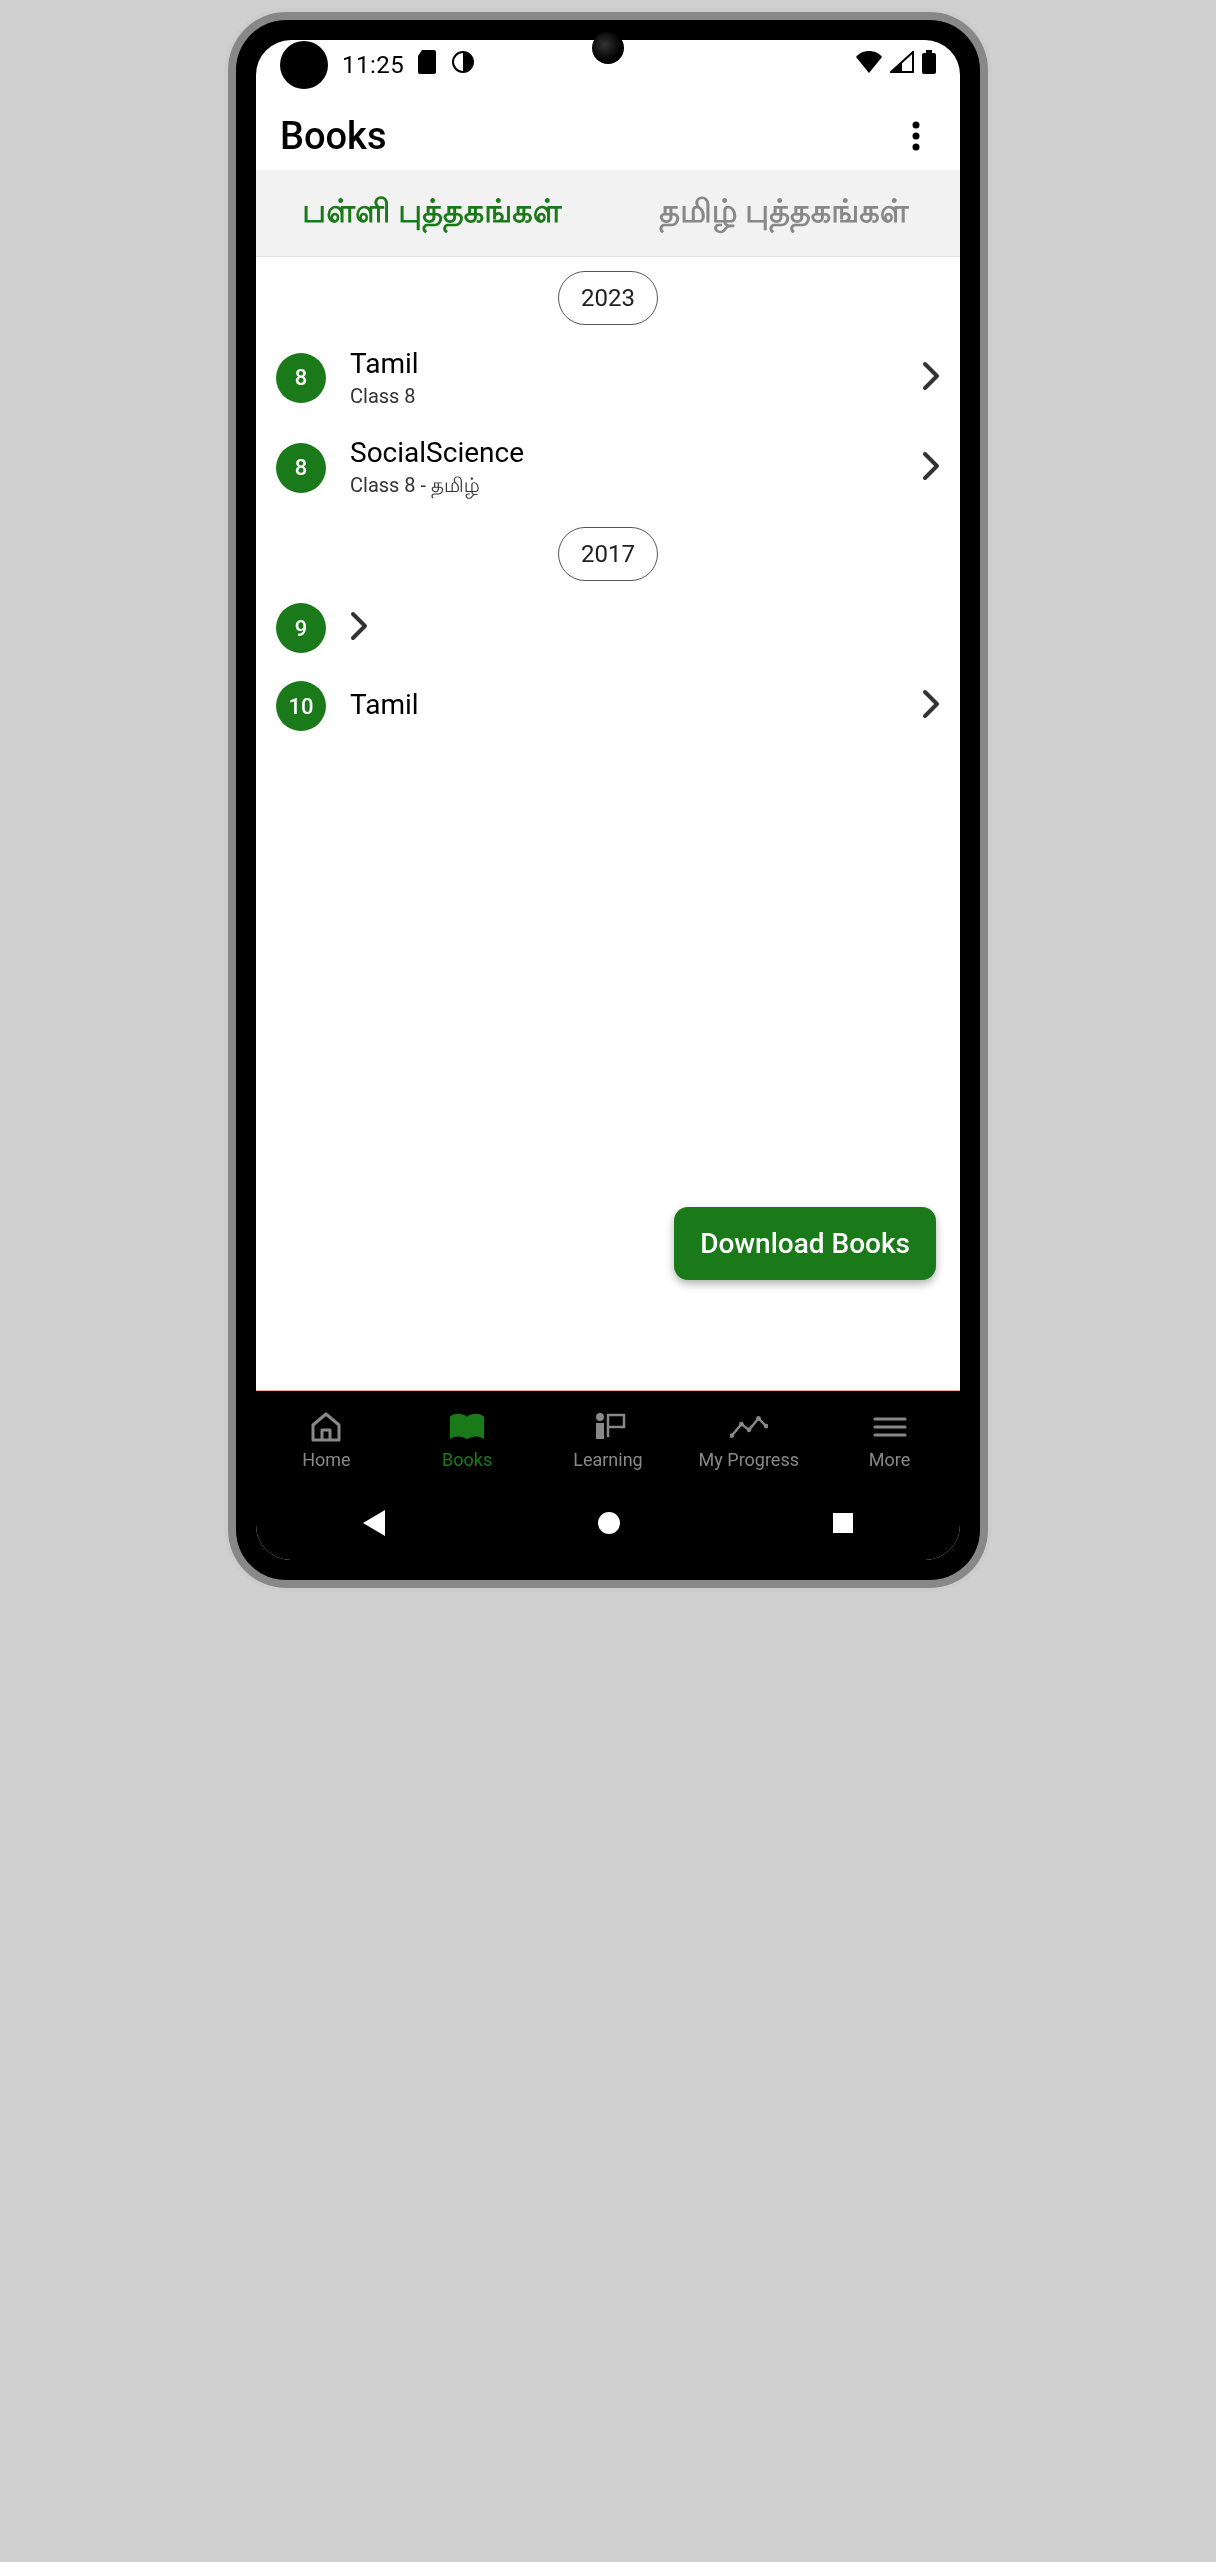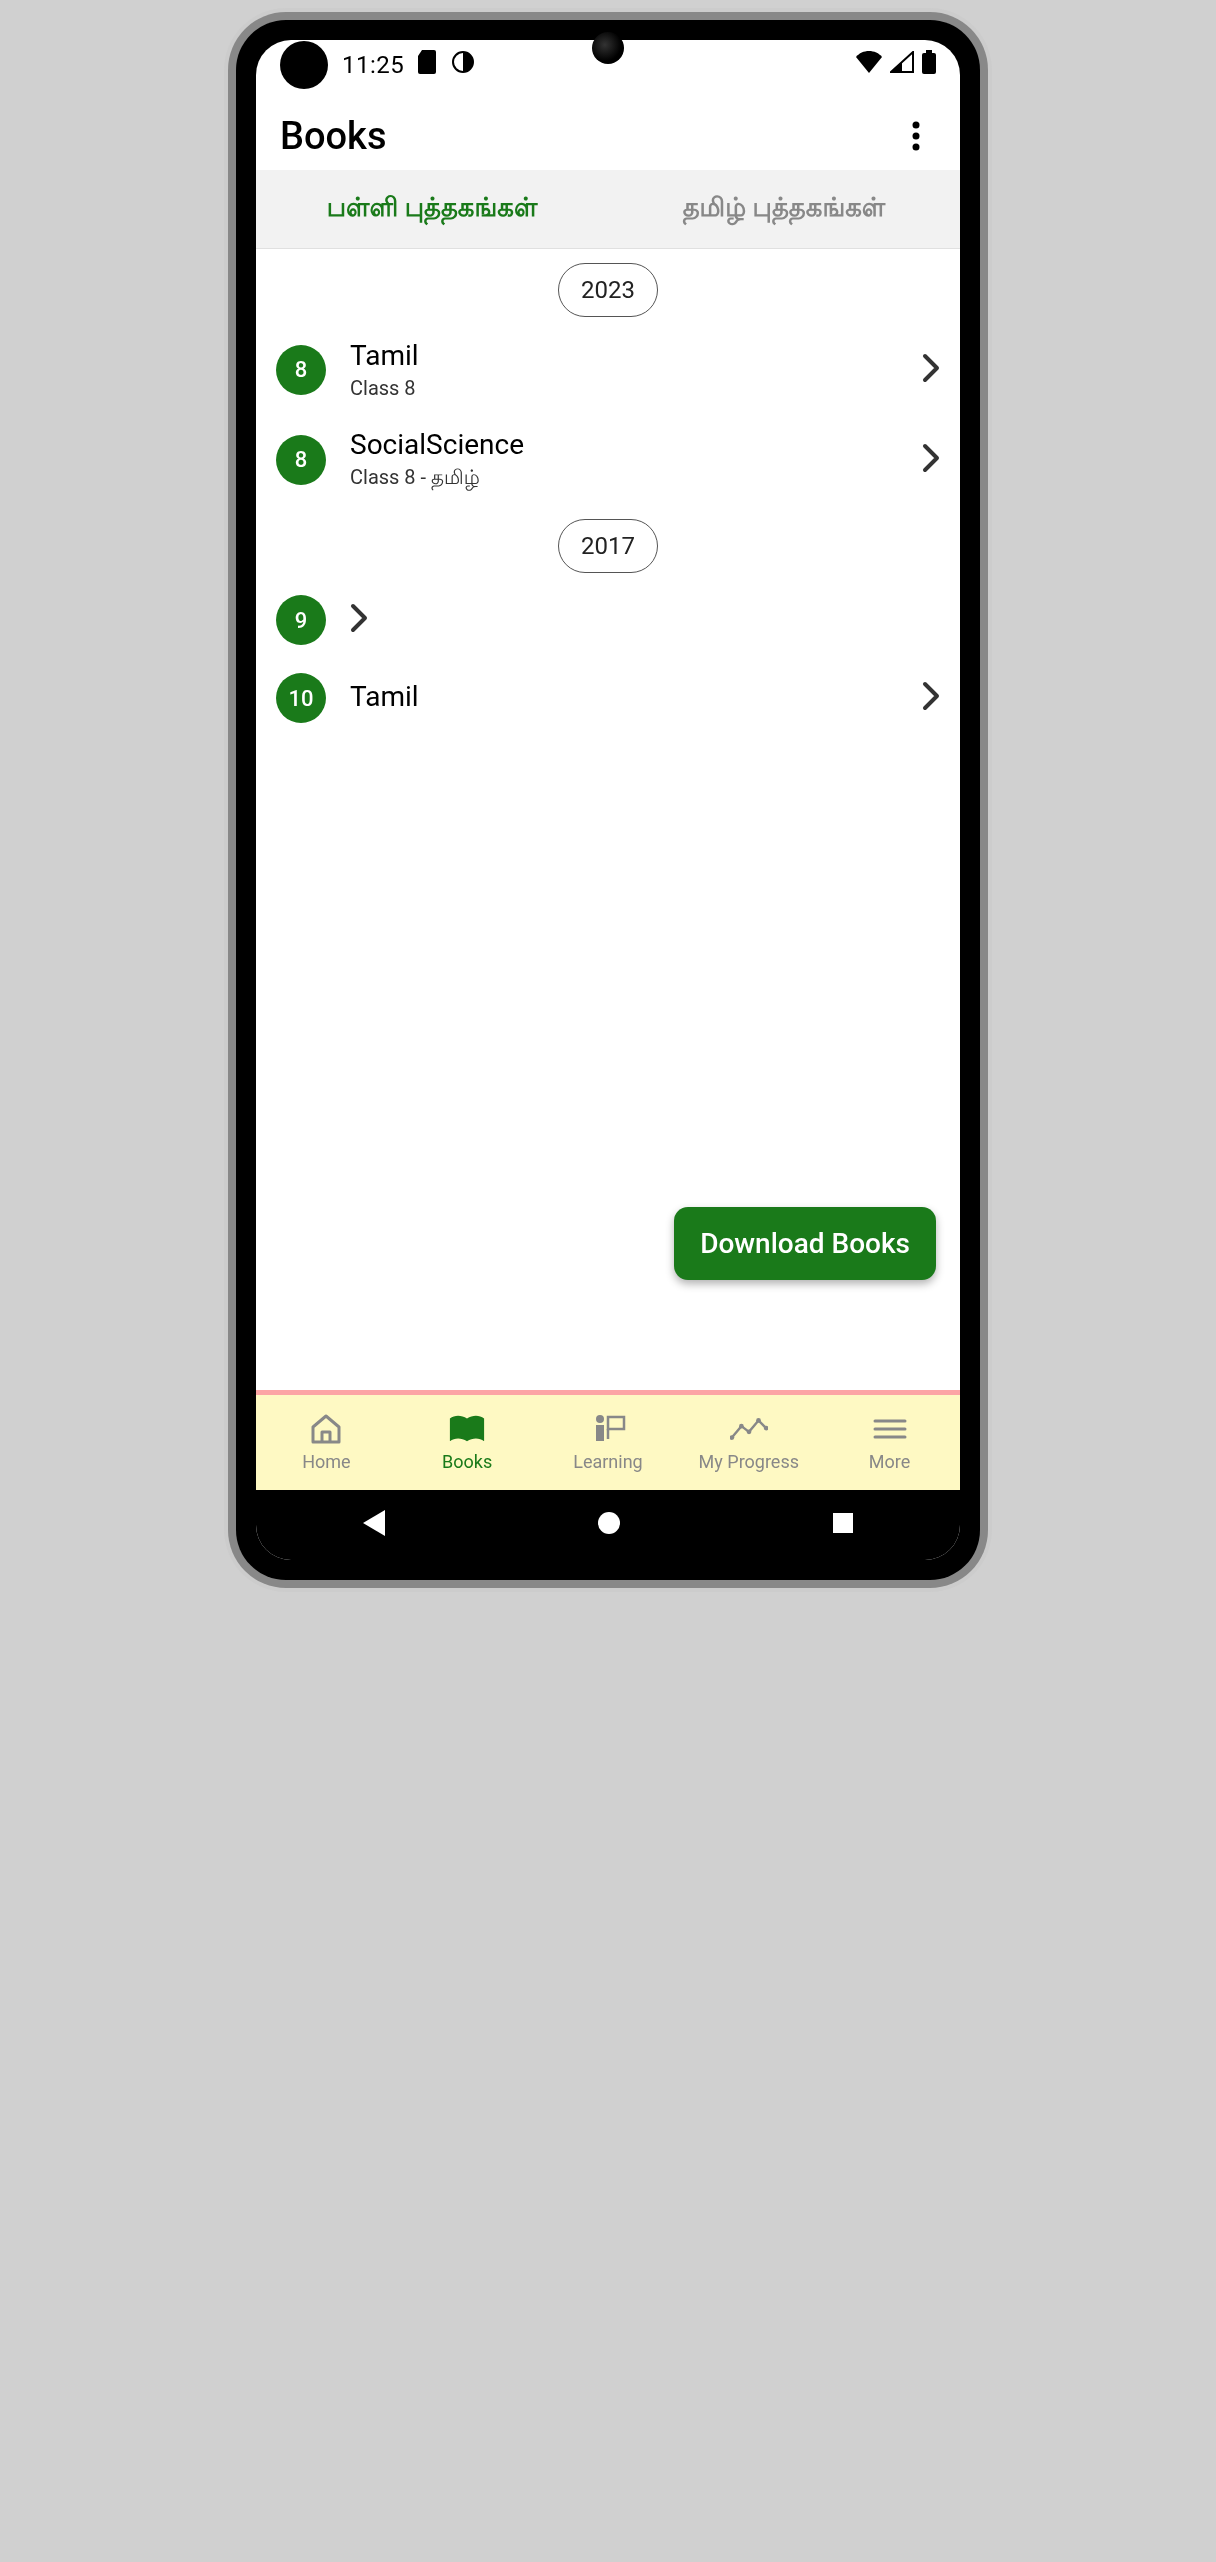--- a/index.html
+++ b/index.html
@@ -65,21 +65,21 @@
 
 .tabbar {
   display: flex;
   background: #f2f2f2;
   border-bottom: 1px solid #e0e0e0;
 }
 .tab {
   flex: 1;
   text-align: center;
   padding: 22px 8px;
-  font-size: 26px;
+  font-size: 32px;
   font-weight: 600;
   color: #888;
 }
 .tab.active { color: #1a7a1a; }
 
 
 .content { flex: 1; overflow-y: auto; padding-bottom: 20px; position: relative; }
 .year-chip {
   display: block;
   width: fit-content;
@@ -127,22 +127,22 @@
   padding: 20px 26px;
   border-radius: 14px;
   border: none;
   box-shadow: 0 4px 8px rgba(0,0,0,0.3);
 }
 
 
 .bottom-nav {
   height: 100px;
   display: flex;
-  border-top: 5px solid #fca5a5;
-  background: #fef9c3;
+  border-top: 1px solid #fca5a5;
+  background: #000000;
   text-align: center;
 }
 .nav-item {
   flex: 1;
   display: flex;
   flex-direction: column;
   align-items: center;
   justify-content: center;
   gap: 6px;
   color: #888;

